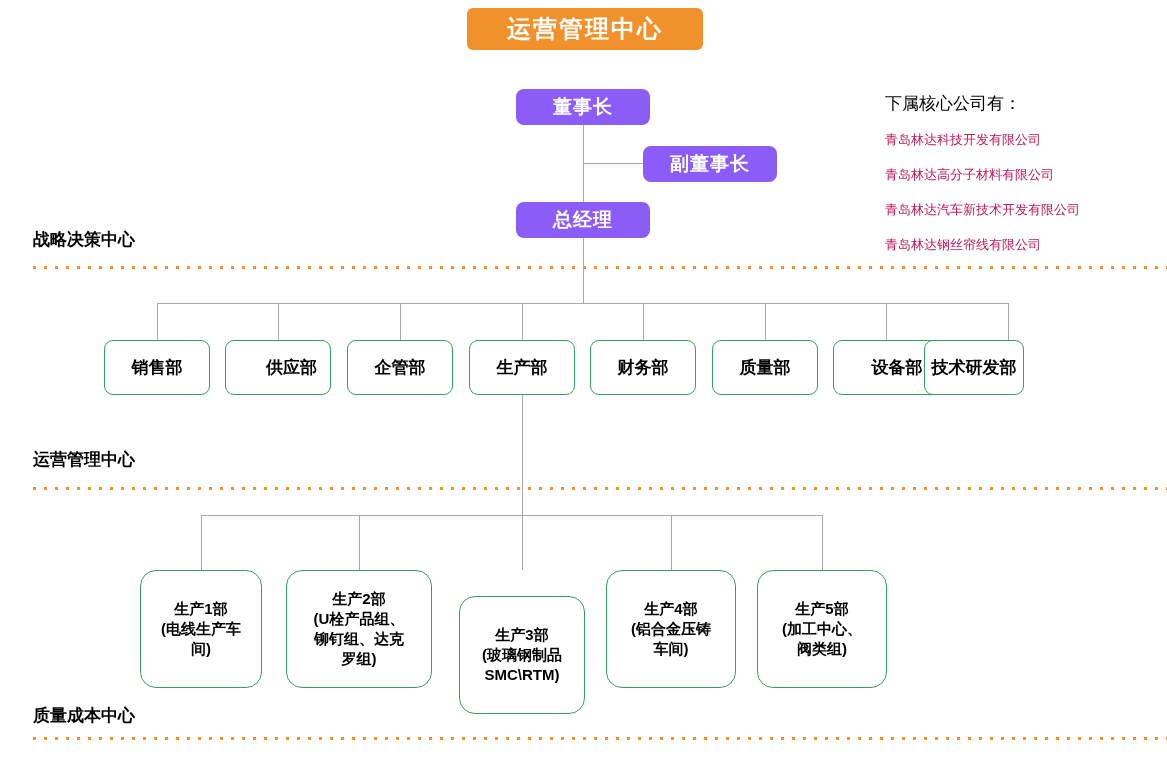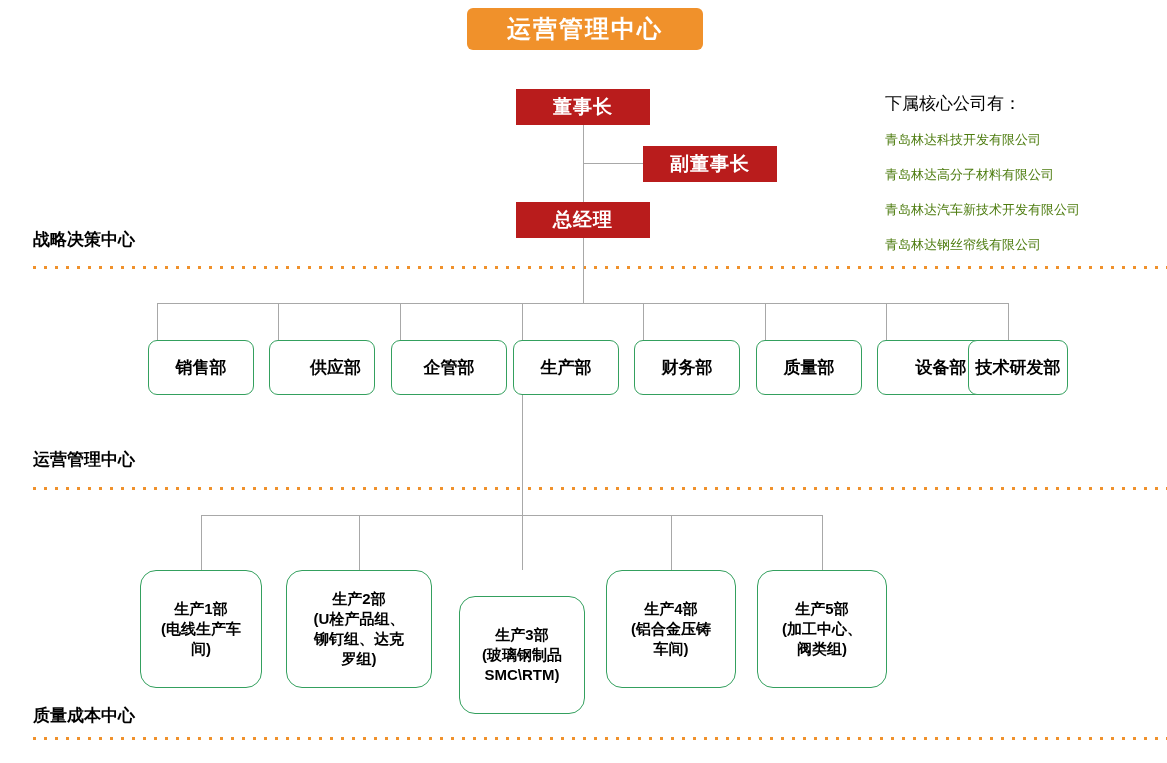--- a/index.html
+++ b/index.html
@@ -24,22 +24,22 @@
     border-radius: 6px;
     display: flex; align-items: center; justify-content: center;
     color: #ffffff;
     font-size: 24px;
     font-weight: bold;
     letter-spacing: 2px;
   }
   
   .green-box {
     position: absolute;
-    background: #b91c1c;
-    border-radius: 0;
+    background: #8b5cf6;
+    border-radius: 8px;
     display: flex; align-items: center; justify-content: center;
     color: #ffffff;
     font-size: 19px;
     font-weight: bold;
     letter-spacing: 1px;
     width: 134px; height: 36px;
   }
   .box-chairman      { left: 516px; top: 89px; }
   .box-vice-chairman { left: 643px; top: 146px; }
   .box-gm            { left: 516px; top: 202px; }
@@ -48,21 +48,20 @@
     position: absolute;
     top: 340px; height: 55px;
     background: #ffffff;
     border: 1.5px solid #34A05E;
     border-radius: 9px;
     display: flex; align-items: center; justify-content: center;
     font-size: 17px;
     font-weight: bold;
     color: #000;
     z-index: 2;
-    margin-left: 44px;
   }
   
   .prod-box {
     position: absolute;
     top: 570px; height: 118px;
     background: #ffffff;
     border: 1.5px solid #34A05E;
     border-radius: 16px;
     display: flex; align-items: center; justify-content: center;
     text-align: center;
@@ -108,21 +107,21 @@
     left: 885px; top: 92px;
     width: 270px;
   }
   .subsidiaries-header {
     font-size: 17px;
     color: #000;
     margin-bottom: 16px;
   }
   .subsidiary-item {
     font-size: 13px;
-    color: #4d7c0f;
+    color: #be185d;
     margin-bottom: 17px;
   }
 </style>
 </head>
 <body>
 
 <div class="canvas">
 
   <div class="title-banner">运营管理中心</div>
 
@@ -162,21 +161,21 @@
   <div class="subsidiaries">
     <div class="subsidiaries-header">下属核心公司有：</div>
     <div class="subsidiary-item">青岛林达科技开发有限公司</div>
     <div class="subsidiary-item">青岛林达高分子材料有限公司</div>
     <div class="subsidiary-item">青岛林达汽车新技术开发有限公司</div>
     <div class="subsidiary-item">青岛林达钢丝帘线有限公司</div>
   </div>
 
   <div class="dept-box" style="left:104px; width:106px;">销售部</div>
   <div class="dept-box" style="left:225px; width:106px;padding-left:27px;">供应部</div>
-  <div class="dept-box" style="left:347px; width:116px;">企管部</div>
+  <div class="dept-box" style="left:347px; width:106px;">企管部</div>
   <div class="dept-box" style="left:469px; width:106px;">生产部</div>
   <div class="dept-box" style="left:590px; width:106px;">财务部</div>
   <div class="dept-box" style="left:712px; width:106px;">质量部</div>
   <div class="dept-box" style="left:833px; width:128px;">设备部</div>
   <div class="dept-box" style="left:924px; width:100px;font-family:Liberation Mono, monospace;">技术研发部</div>
 
   <div class="prod-box" style="left:140px; width:122px;">生产1部
 (电线生产车
 间)</div>
   <div class="prod-box" style="left:286px; width:146px;">生产2部

